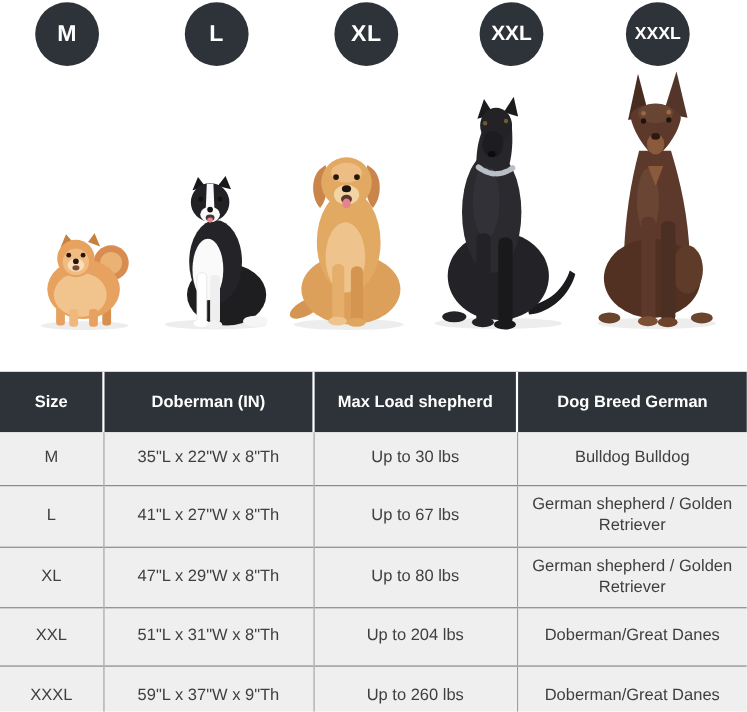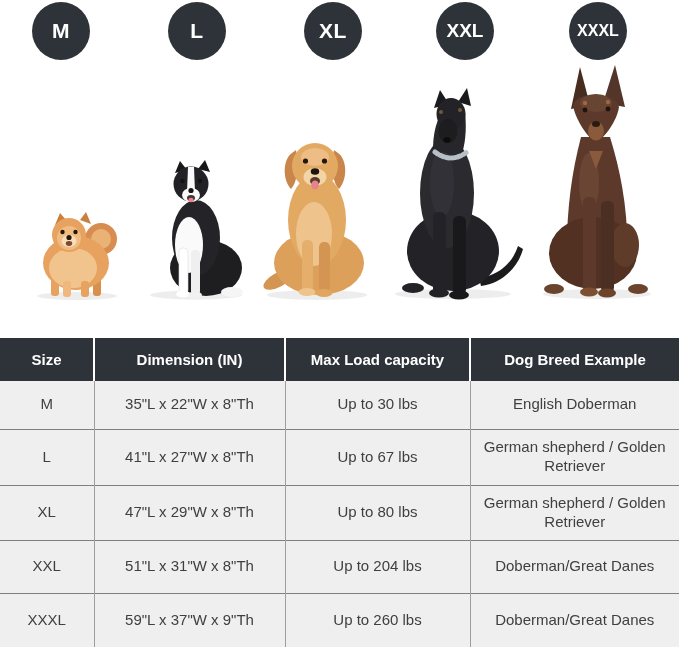--- a/index.html
+++ b/index.html
@@ -19,21 +19,21 @@
   
   .dog { position:absolute; }
   .dog svg { display:block; width:100%; height:100%; }
   
   table.size-table {
     position:absolute; left:0; top:338px; width:679px;
     border-collapse:collapse; table-layout:fixed;
   }
   table.size-table th {
     background:#2d3338; color:#ffffff; font-size:15px; font-weight:bold;
-    height:43px; text-align:center; vertical-align:middle; padding:0 4px;
+    height:55px; text-align:center; vertical-align:middle; padding:0 4px;
   }
   table.size-table th + th { border-left:2px solid #ffffff; }
   table.size-table td {
     background:#efefef; color:#3f3f3f; font-size:15px; text-align:center;
     vertical-align:middle; line-height:1.25; padding:2px 6px;
   }
   table.size-table td + td { border-left:1px solid #9e9e9e; }
   table.size-table tbody tr + tr td { border-top:1px solid #7f7f7f; }
   table.size-table tbody tr:nth-child(1) { height:48px; }
   table.size-table tbody tr:nth-child(2) { height:56px; }
@@ -187,31 +187,31 @@
   <table class="size-table">
     <colgroup>
       <col style="width:94px">
         <col style="width:191px">
         <col style="width:185px">
         <col style="width:209px">
     </colgroup>
     <thead>
       <tr>
         <th>Size</th>
-        <th>Dimension (IN)</th>
-        <th>Max Load capacity</th>
-        <th>Dog Breed Example</th>
+        <th>Doberman (IN)</th>
+        <th>Max Load shepherd</th>
+        <th>Dog Breed German</th>
       </tr>
     </thead>
     <tbody>
       <tr>
         <td>M</td>
         <td>35"L x 22"W x 8"Th</td>
         <td>Up to 30 lbs</td>
-        <td>English Doberman</td>
+        <td>Bulldog Bulldog</td>
       </tr>
       <tr>
         <td>L</td>
         <td>41"L x 27"W x 8"Th</td>
         <td>Up to 67 lbs</td>
         <td>German shepherd / Golden Retriever</td>
       </tr>
       <tr>
         <td>XL</td>
         <td>47"L x 29"W x 8"Th</td>

